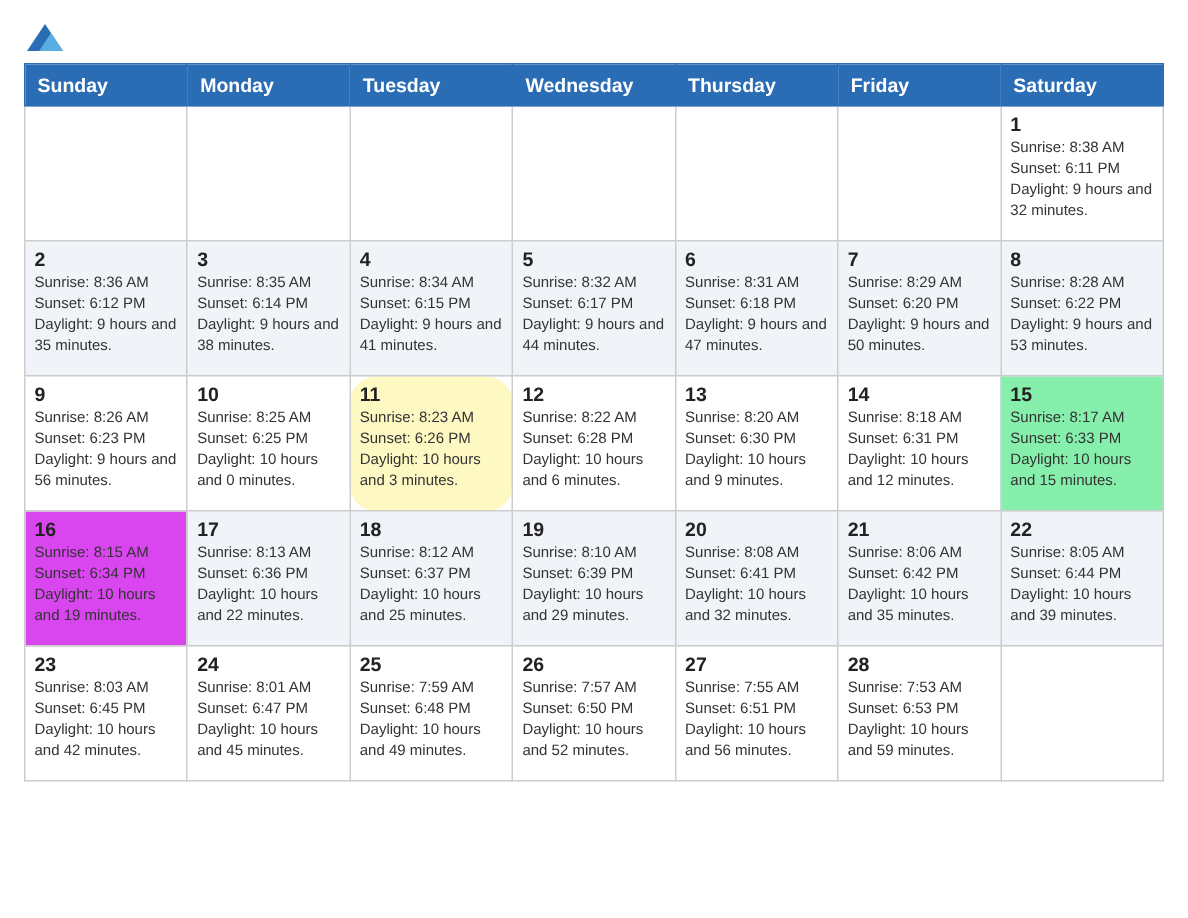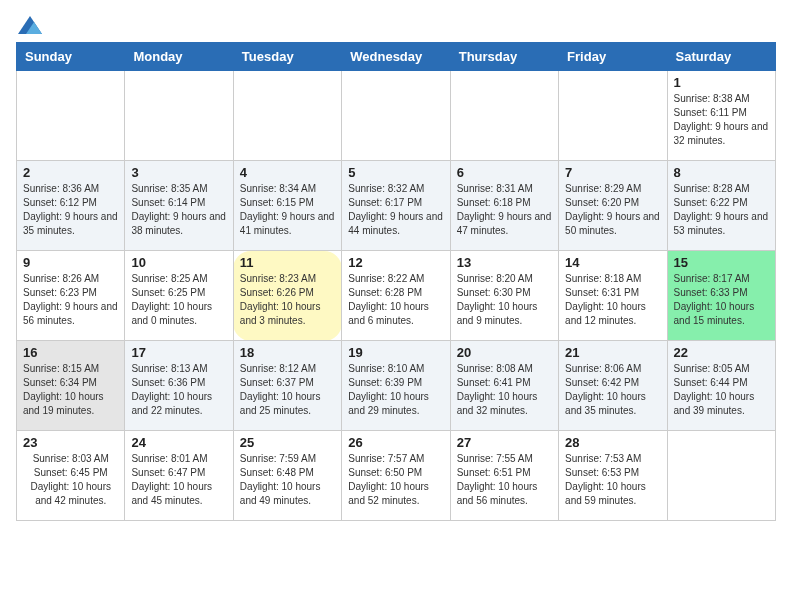--- a/index.html
+++ b/index.html
@@ -231,21 +231,21 @@
 Daylight: 10 hours and 12 minutes.</div>
         </td>
         <td style="background: #86efac;">
           <span class="day-number">15</span>
           <div class="day-info" style="white-space: pre-line;">Sunrise: 8:17 AM
 Sunset: 6:33 PM
 Daylight: 10 hours and 15 minutes.</div>
         </td>
       </tr>
       <tr>
-        <td style="background: #e5e5e5;">
+        <td style="background: #d946ef;">
           <span class="day-number">16</span>
           <div class="day-info" style="white-space: pre-line;">Sunrise: 8:15 AM
 Sunset: 6:34 PM
 Daylight: 10 hours and 19 minutes.</div>
         </td>
         <td style="background: rgb(240, 244, 248);">
           <span class="day-number">17</span>
           <div class="day-info" style="white-space: pre-line;">Sunrise: 8:13 AM
 Sunset: 6:36 PM
 Daylight: 10 hours and 22 minutes.</div>
@@ -277,21 +277,21 @@
         <td style="background: rgb(240, 244, 248);">
           <span class="day-number">22</span>
           <div class="day-info" style="white-space: pre-line;">Sunrise: 8:05 AM
 Sunset: 6:44 PM
 Daylight: 10 hours and 39 minutes.</div>
         </td>
       </tr>
       <tr>
         <td style="background: rgb(255, 255, 255);">
           <span class="day-number">23</span>
-          <div class="day-info" style="white-space: pre-line; text-align: center;">Sunrise: 8:03 AM
+          <div class="day-info" style="white-space: pre-line;">Sunrise: 8:03 AM
 Sunset: 6:45 PM
 Daylight: 10 hours and 42 minutes.</div>
         </td>
         <td style="background: rgb(255, 255, 255);">
           <span class="day-number">24</span>
           <div class="day-info" style="white-space: pre-line;">Sunrise: 8:01 AM
 Sunset: 6:47 PM
 Daylight: 10 hours and 45 minutes.</div>
         </td>
         <td style="background: rgb(255, 255, 255);">

